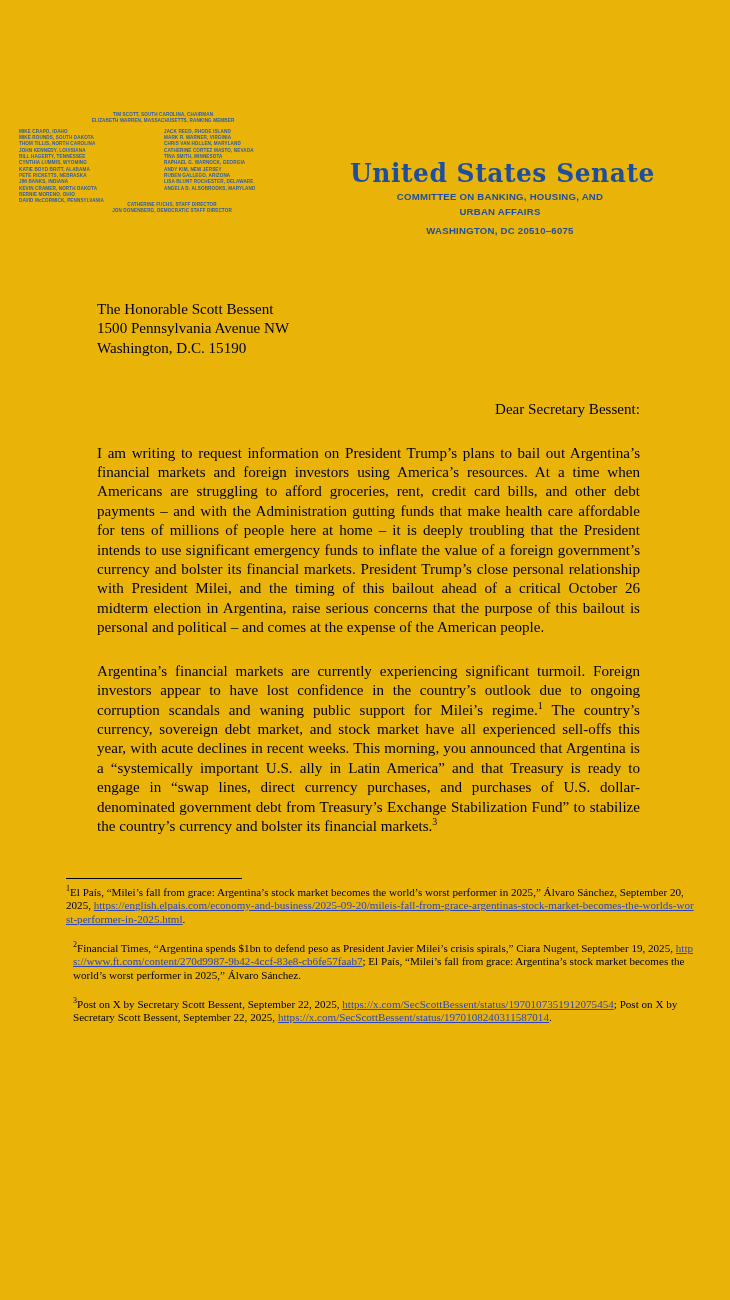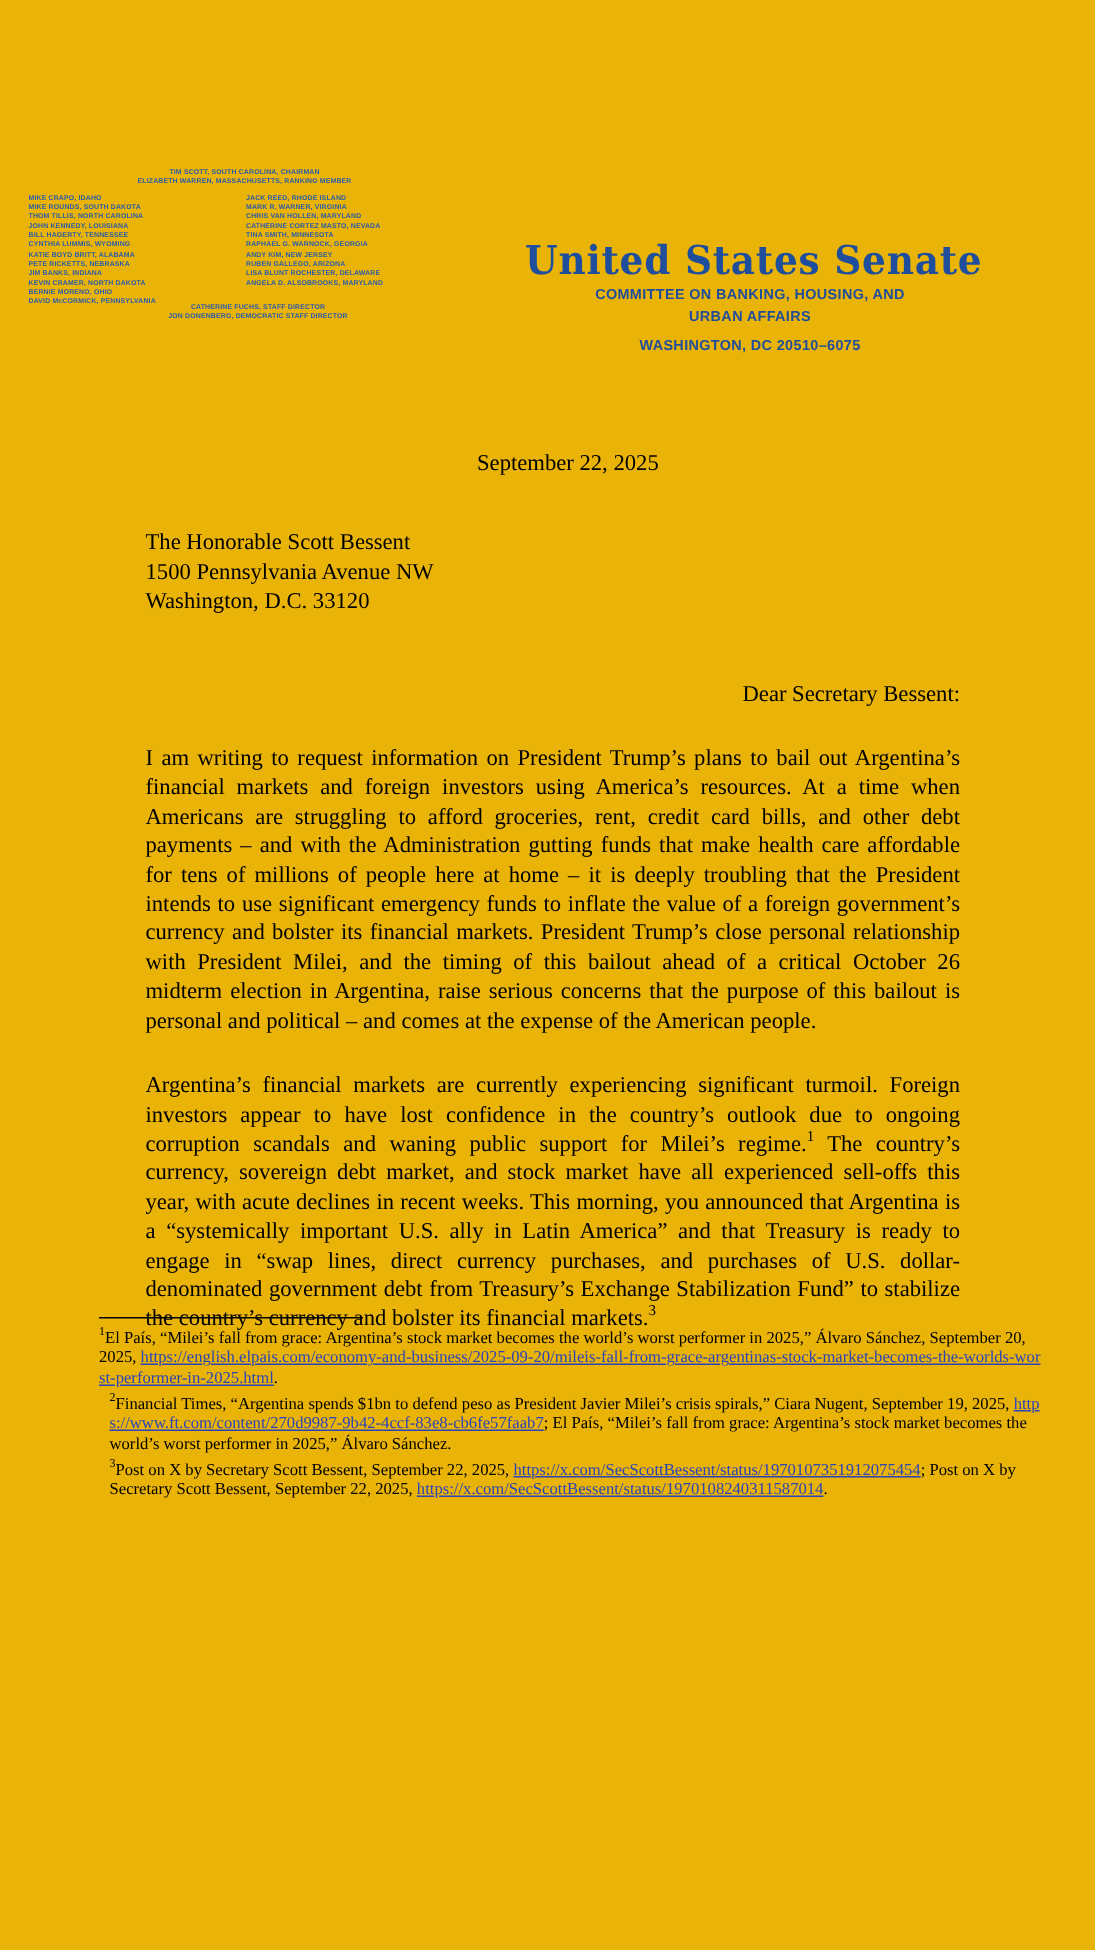--- a/index.html
+++ b/index.html
@@ -150,21 +150,21 @@
   .fn-rule {
     width: 176px;
     height: 0;
     border-top: 1px solid #000000;
     margin-bottom: 7px;
   }
   .fn {
     text-align: left;
     margin-bottom: 0;
   }
-  .fn + .fn { margin-top: 4px; }
+  .fn + .fn { margin-top: 16px; }
   .fn sup {
     font-size: 8px;
     vertical-align: super;
     line-height: 0;
   }
   .lnk {
     color: #2b45b8;
     text-decoration: underline;
     word-break: break-all;
   }
@@ -220,26 +220,25 @@
       <div class="senate-title">United States Senate</div>
       <div class="committee-line">COMMITTEE ON BANKING, HOUSING, AND</div>
       <div class="committee-line">URBAN AFFAIRS</div>
       <div class="address-line">WASHINGTON, DC 20510–6075</div>
     </div>
 
   </div>
 
   <div class="letter-body">
 
-    <div class="date-line">September 22, 2025</div>
 
     <div class="recipient" id="recipient-block">
         <div>The Honorable Scott Bessent</div>
         <div>1500 Pennsylvania Avenue NW</div>
-        <div>Washington, D.C. 33120</div>
+        <div>Washington, D.C. 15190</div>
       </div>
 
     <div class="salutation">Dear Secretary Bessent:</div>
 
     <p class="para">
       <span>I am writing to request information on President Trump’s plans to bail out Argentina’s financial markets and foreign investors using America’s resources. At a time when Americans are struggling to afford groceries, rent, credit card bills, and other debt payments – and with the Administration gutting funds that make health care affordable for tens of millions of people here at home – it is deeply troubling that the President intends to use significant emergency funds to inflate the value of a foreign government’s currency and bolster its financial markets. President Trump’s close personal relationship with President Milei, and the timing of this bailout ahead of a critical October 26 midterm election in Argentina, raise serious concerns that the purpose of this bailout is personal and political – and comes at the expense of the American people.</span>
     </p>
 
     <p class="para">
       <span>Argentina’s financial markets are currently experiencing significant turmoil. Foreign investors appear to have lost confidence in the country’s outlook due to ongoing corruption scandals and waning public support for Milei’s regime.</span><sup class="fnref">1</sup><span> The country’s currency, sovereign debt market, and stock market have all experienced sell-offs this year, with acute declines in recent weeks.  This morning, you announced that Argentina is a “systemically important U.S. ally in Latin America” and that Treasury is ready to engage in “swap lines, direct currency purchases, and purchases of U.S. dollar-denominated government debt from Treasury’s Exchange Stabilization Fund” to stabilize the country’s currency and bolster its financial markets.</span><sup class="fnref">3</sup>

